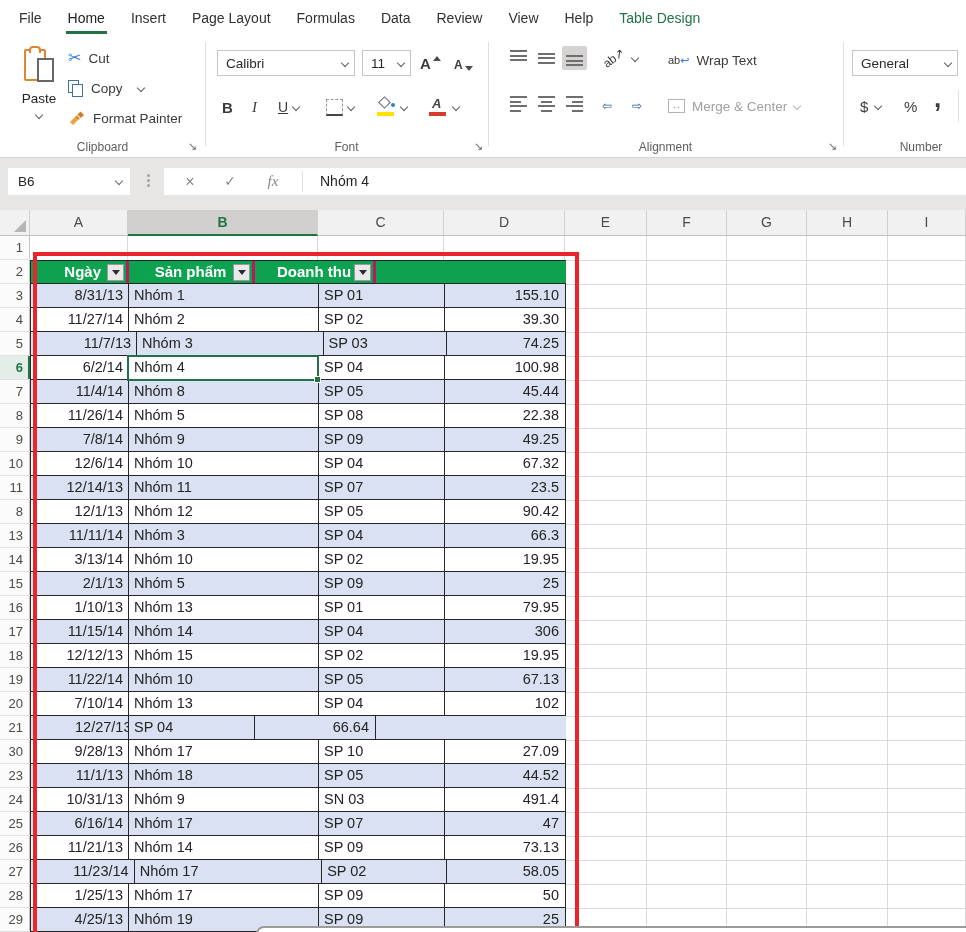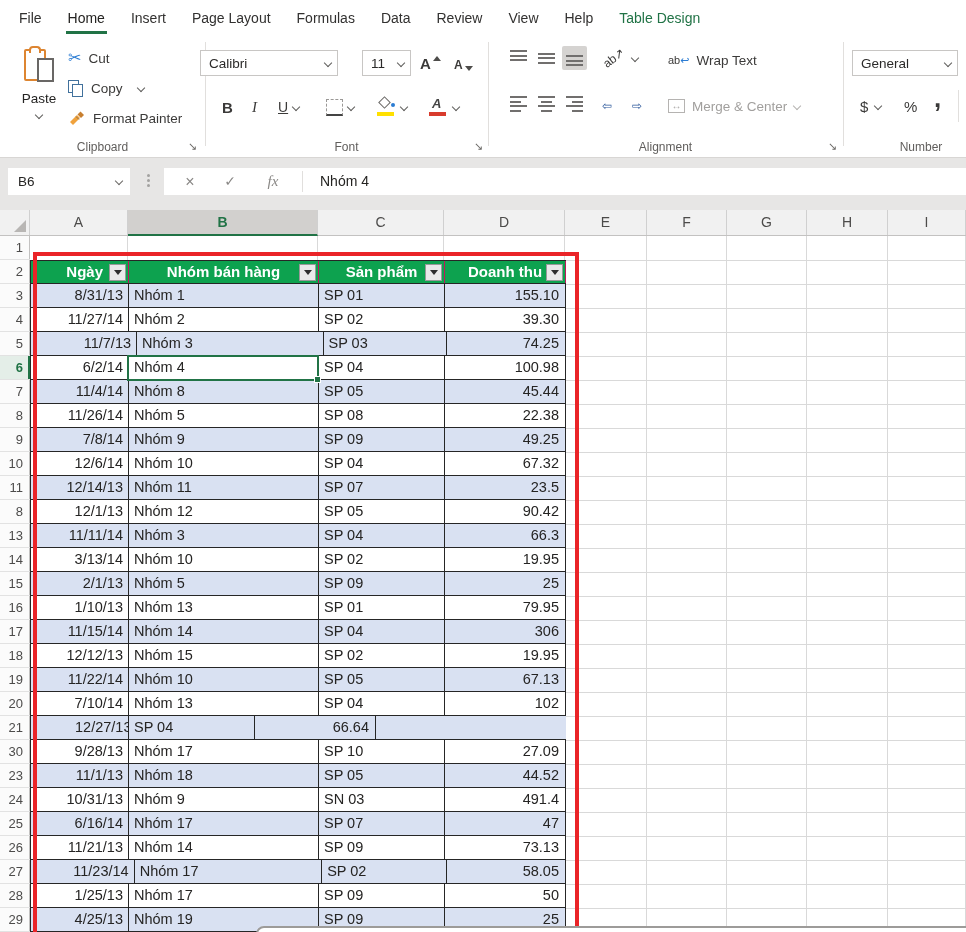--- a/index.html
+++ b/index.html
@@ -100,21 +100,21 @@
 
   
   #xltable{position:absolute; left:30px; top:50px; width:536px; background:#fff; border-left:1px solid #262626; z-index:2;}
   .trow{display:flex; height:24px; border-bottom:1px solid #262626;}
   .trow.band{background:var(--band-blue);}
   .tcell{height:100%; border-right:1px solid #262626; font-size:14.5px; line-height:22px; white-space:nowrap; overflow:hidden;}
   .tcell.c0{text-align:right; padding-right:5px;}
   .tcell.c1{padding-left:5px;} .tcell.c2{padding-left:5px;}
   .tcell.c3{text-align:right; padding-right:6px;}
   #thead{display:flex; height:24px; border-top:1px solid #262626; border-bottom:1px solid #262626; background:var(--header-green);}
-  .hcell{position:relative; height:100%; border-right:1px solid #be185d; color:#fff; font-weight:700; font-size:15px; line-height:22px; white-space:nowrap; overflow:hidden;}
+  .hcell{position:relative; height:100%; border-right:3px solid #be185d; color:#fff; font-weight:700; font-size:15px; line-height:22px; white-space:nowrap; overflow:hidden;}
   .hcell.c0{text-align:right; padding-right:25px;}
   .hcell.c1,.hcell.c2,.hcell.c3{text-align:center;}
   .filterbtn{position:absolute; right:2px; top:3px; width:17px; height:17px; background:#e9e9e9; border:1px solid #999; display:flex; align-items:center; justify-content:center;}
   .ftri{width:0; height:0; border-left:4px solid transparent; border-right:4px solid transparent; border-top:5px solid #2d2d2d;}
 
   
   #selection{position:absolute; left:127px; top:145px; width:192px; height:26px; border:2px solid var(--excel-green); z-index:5; pointer-events:none;}
   #selection .handle{position:absolute; right:-4px; bottom:-4px; width:7px; height:7px; background:var(--excel-green); border:1px solid #fff;}
   #redrect{position:absolute; left:33px; top:42px; width:546px; height:700px; border:4px solid var(--sel-red); z-index:6; pointer-events:none;}
   #bottomstrip{position:absolute; left:256px; top:716px; width:720px; height:18px; background:#fff; border:2px solid #9d9b99; border-top-left-radius:8px; z-index:7;}
@@ -165,21 +165,21 @@
     <svg class="fpicon" viewBox="0 0 18 18">
       <path d="M2 13 L9 6 L12 9 L5 16 Z" fill="#f0a23c"></path>
       <path d="M9.5 5.5 L12.5 2.5 L16 6 L13 9 Z" fill="#c87f2f"></path>
       <path d="M8 7.5 L11 10.5" stroke="#8a6f52" stroke-width="1"></path>
     </svg>
     <span>Format Painter</span>
   </div>
   <div class="glabel" style="left:0; width:205px">Clipboard</div>
   <span class="launcher" style="left:188px; top:104px">↘</span>
 
-  <div class="combo" style="left:200px; top:14px; width:138px; height:26px">
+  <div class="combo" style="left:217px; top:14px; width:138px; height:26px">
     <span>Calibri</span>
     <span class="chev"></span>
   </div>
   <div class="combo" style="left:362px; top:14px; width:49px; height:26px">
     <span>11</span>
     <span class="chev"></span>
   </div>
   <div class="ritem" style="left:420px; top:15px; gap:2px">
     <span class="bigA">A</span>
       <span class="caret-up"></span>
@@ -391,23 +391,20 @@
       <div class="rowhdr" style="top: 600px;">26</div>
       <div class="rowhdr" style="top: 624px;">27</div>
       <div class="rowhdr" style="top: 648px;">28</div>
       <div class="rowhdr" style="top: 672px;">29</div>
     </div>
   <div id="xltable">
       <div id="thead">
         <div class="hcell c0" style="width: 98px;"><span>Ngày</span><div class="filterbtn">
             <span class="ftri"></span>
           </div></div>
-        <div class="hcell c1" style="width: 190px;"><span>Nhóm bán hàng</span><div class="filterbtn">
-            <span class="ftri"></span>
-          </div></div>
         <div class="hcell c2" style="width: 126px;"><span>Sản phẩm</span><div class="filterbtn">
             <span class="ftri"></span>
           </div></div>
         <div class="hcell c3" style="width: 121px;"><span>Doanh thu</span><div class="filterbtn">
             <span class="ftri"></span>
           </div></div>
       </div>
       <div class="trow band">
         <div class="tcell c0" style="width: 98px;">8/31/13</div>
         <div class="tcell c1" style="width: 190px;">Nhóm 1</div>

